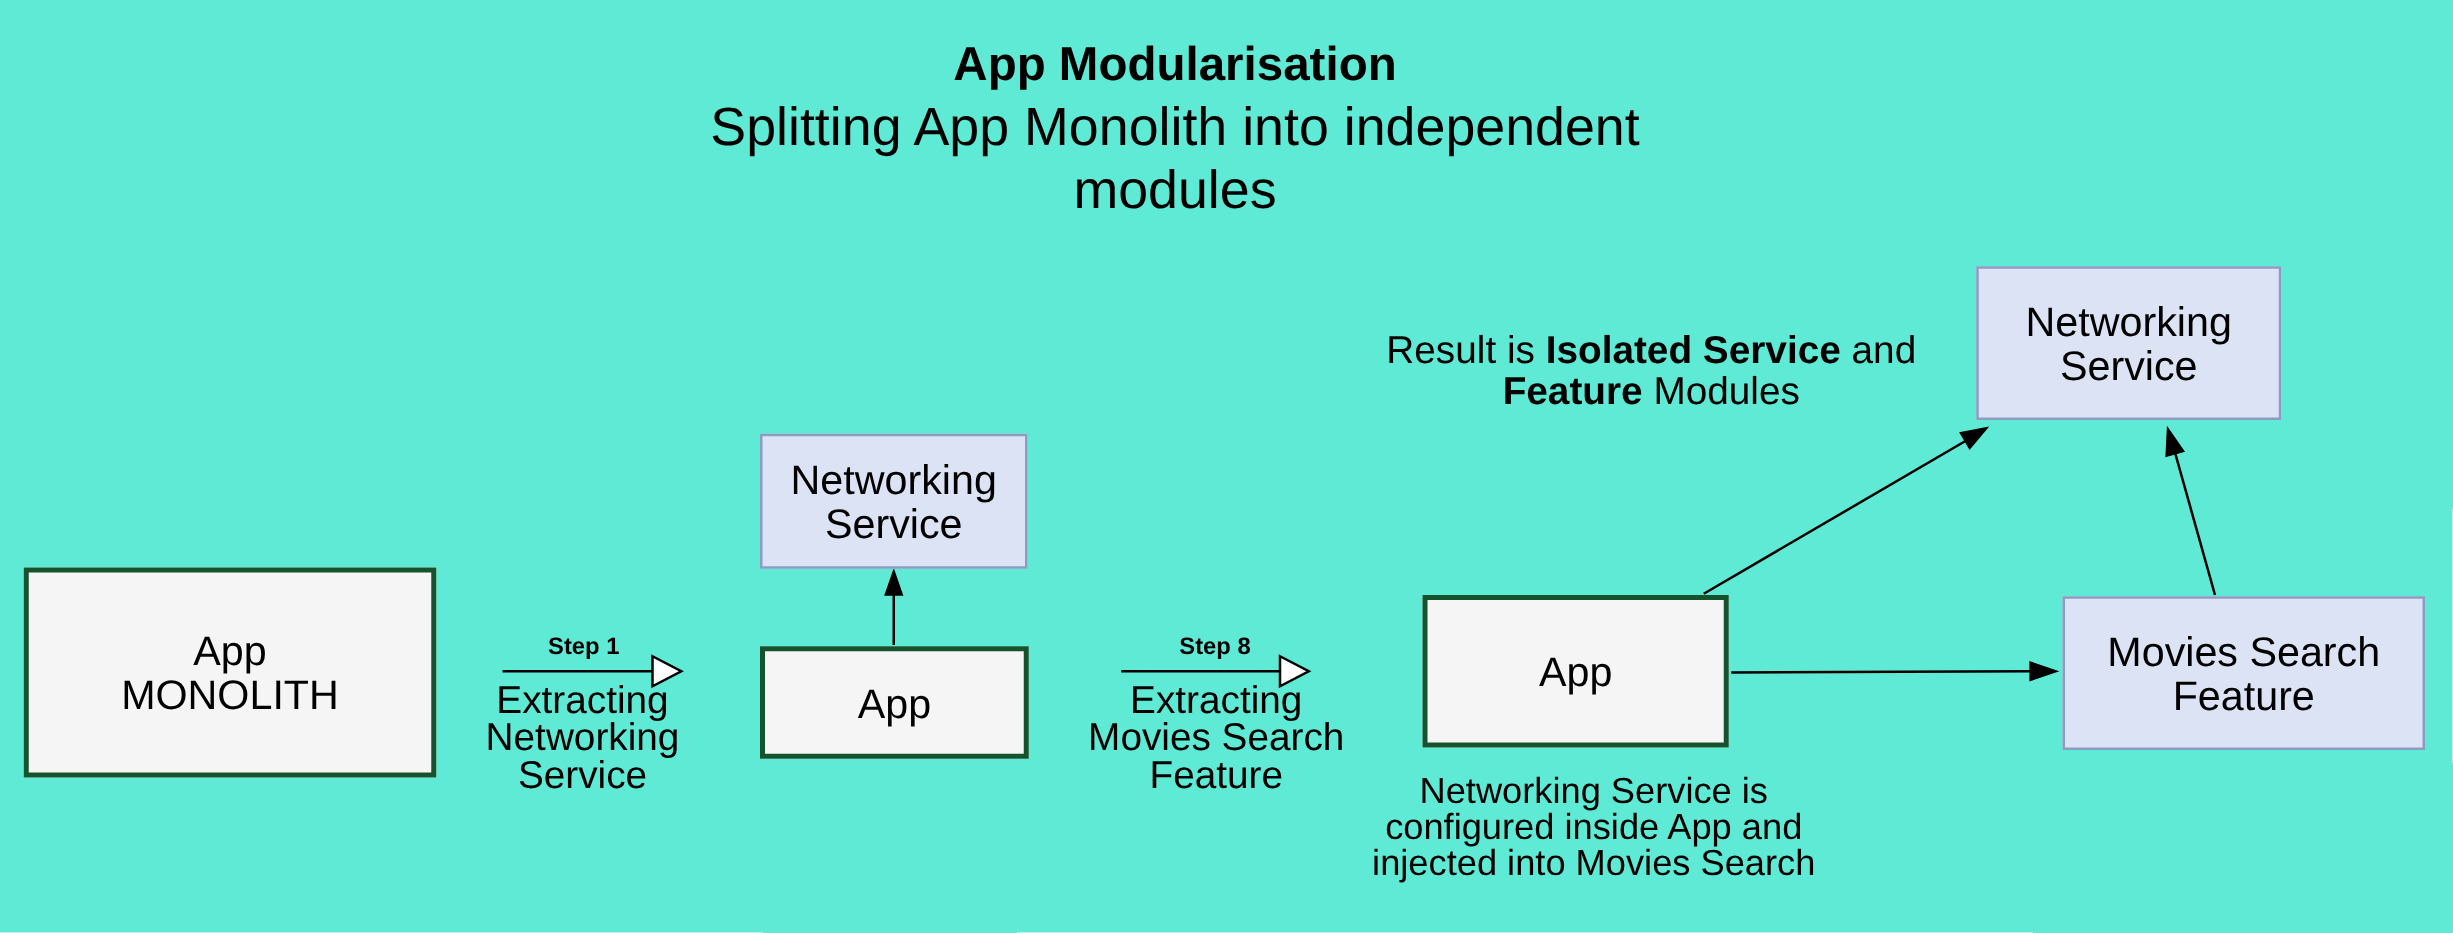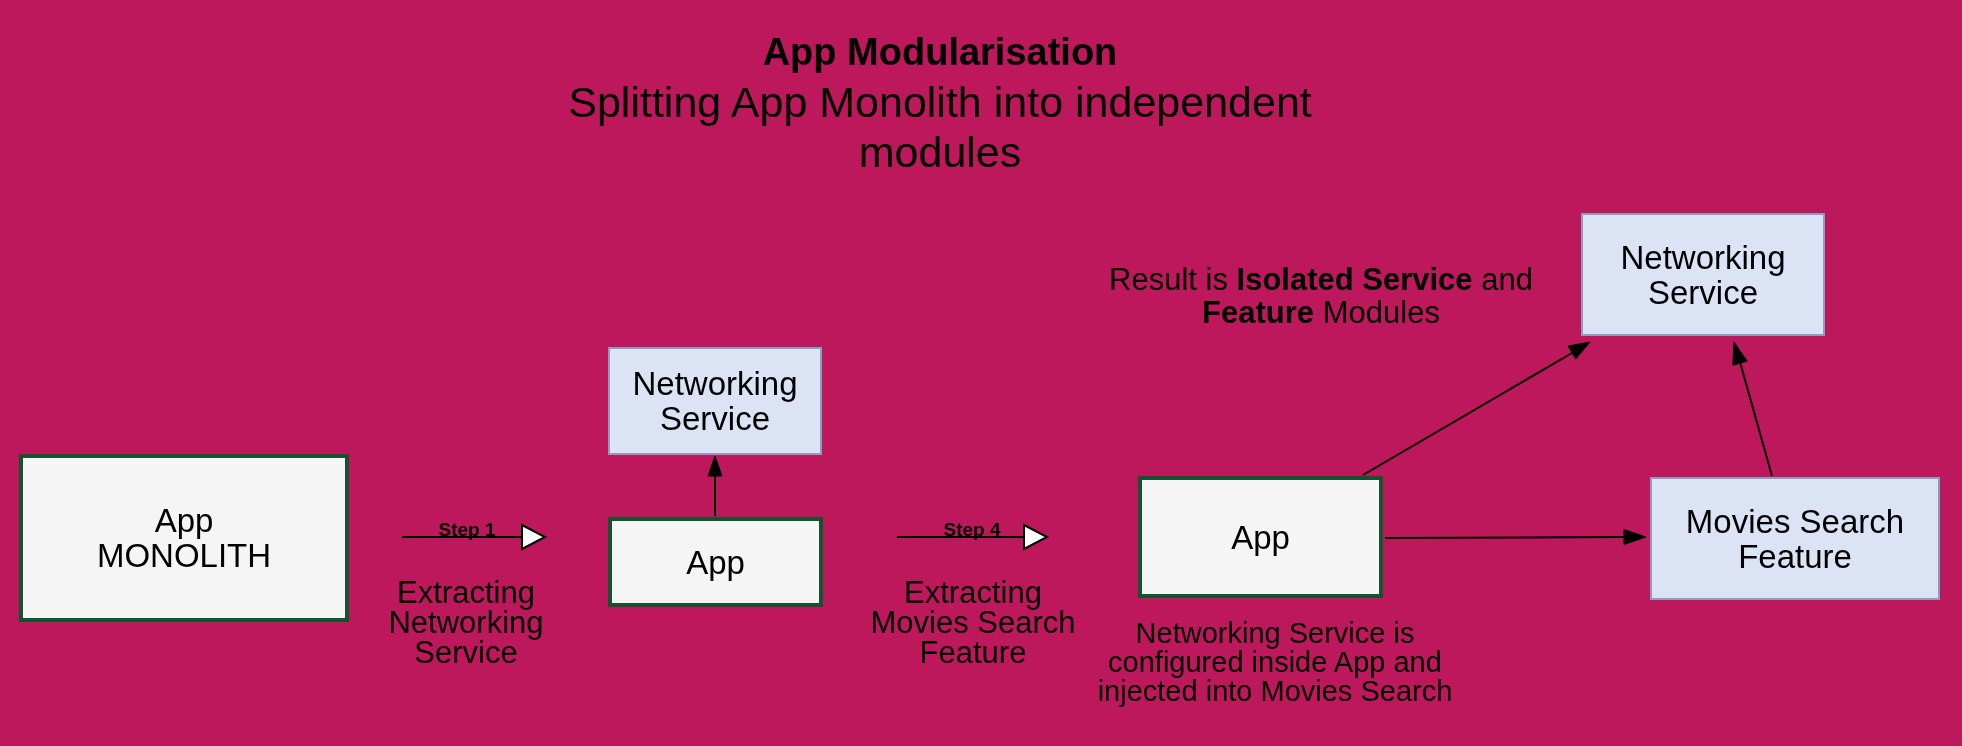--- a/index.html
+++ b/index.html
@@ -1,20 +1,20 @@
 <!DOCTYPE html>
 <html><head>
 <meta charset="utf-8">
 <style>
   html, body { margin: 0; padding: 0; background: #ffffff; }
   #canvas {
     position: relative;
     width: 1962px;
     height: 746px;
-    background: #be185d;
+    background: #5eead4;
     font-family: "Liberation Sans", sans-serif;
     color: #000000;
     overflow: hidden;
   }
   .abs { position: absolute; }
   
   .box {
     position: absolute;
     box-sizing: border-box;
     display: flex;
@@ -43,32 +43,30 @@
   .title-block .main { font-size: 38px; font-weight: bold; }
   .title-block .sub  { font-size: 43px; }
 
   
   .step-label {
     position: absolute;
     width: 140px;
     font-size: 19px;
     font-weight: bold;
     text-align: center;
-    margin-top: 12px;
   }
   .step-label-1 { left: 397px; top: 507px; }
   .step-label-2 { left: 902px; top: 507px; }
   .step-desc {
     position: absolute;
     width: 300px;
     font-size: 31px;
     line-height: 30px;
     text-align: center;
     white-space: pre-line;
-    margin-top: 33px;
   }
   .step-desc-1 { left: 316px; top: 545px; }
   .step-desc-2 { left: 823px; top: 545px; }
 
   
   .result-text {
     left: 1071px; top: 263px; width: 500px;
     font-size: 31px; line-height: 33px; text-align: center;
   }
   .note-text {
@@ -145,21 +143,21 @@
   <div class="box blue box-movies">
     <span>Movies Search
 Feature</span>
   </div>
 
   <div class="step-label step-label-1">Step 1</div>
   <div class="step-desc step-desc-1">Extracting
 Networking
 Service</div>
 
-  <div class="step-label step-label-2">Step 4</div>
+  <div class="step-label step-label-2">Step 8</div>
   <div class="step-desc step-desc-2">Extracting
 Movies Search
 Feature</div>
 
   <div class="abs result-text"><span>Result is </span><b>Isolated Service</b><span> and</span><br><b>Feature</b><span> Modules</span></div>
 
   <div class="abs note-text">Networking Service is
 configured inside App and
 injected into Movies Search</div>
 

